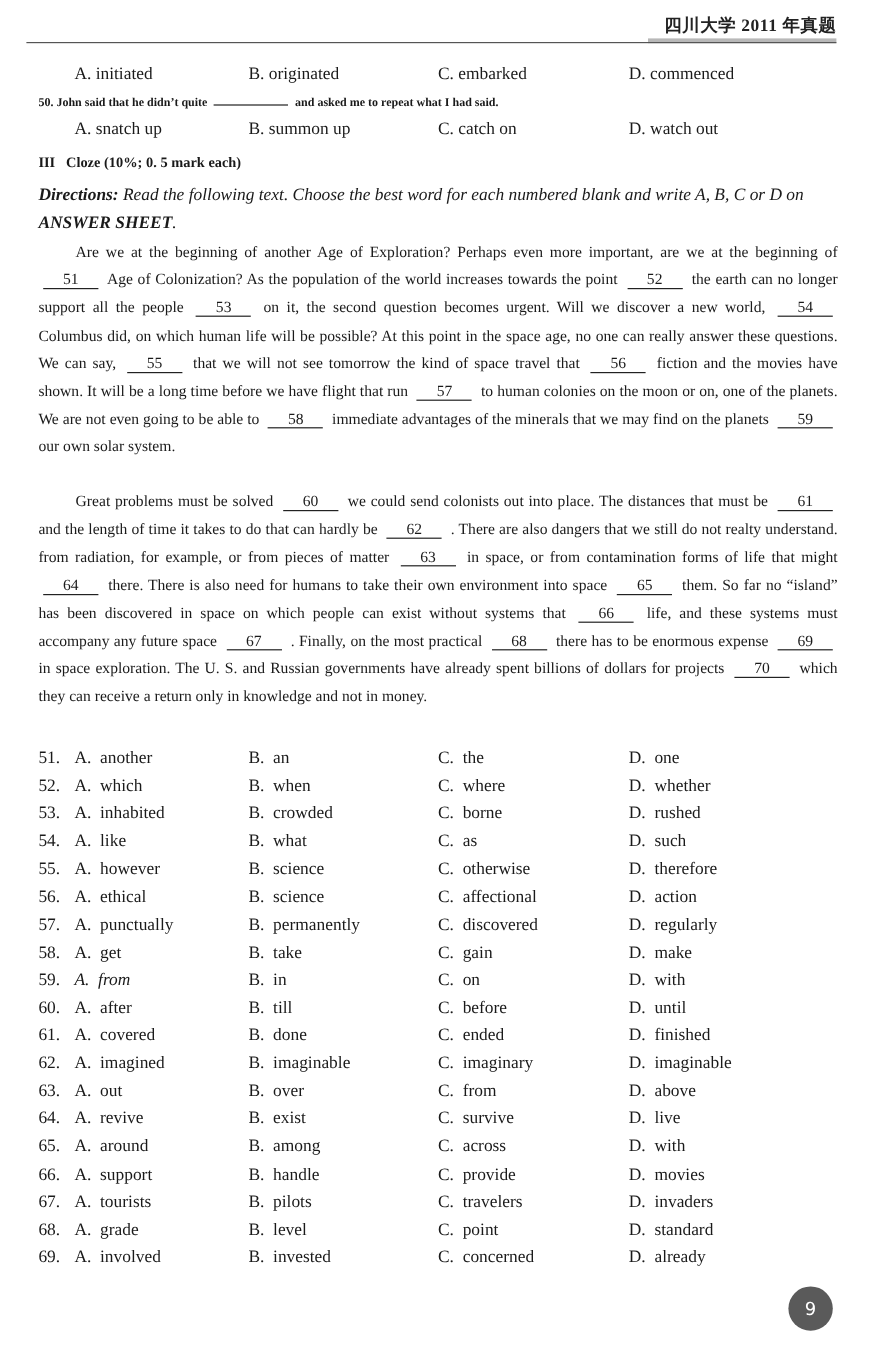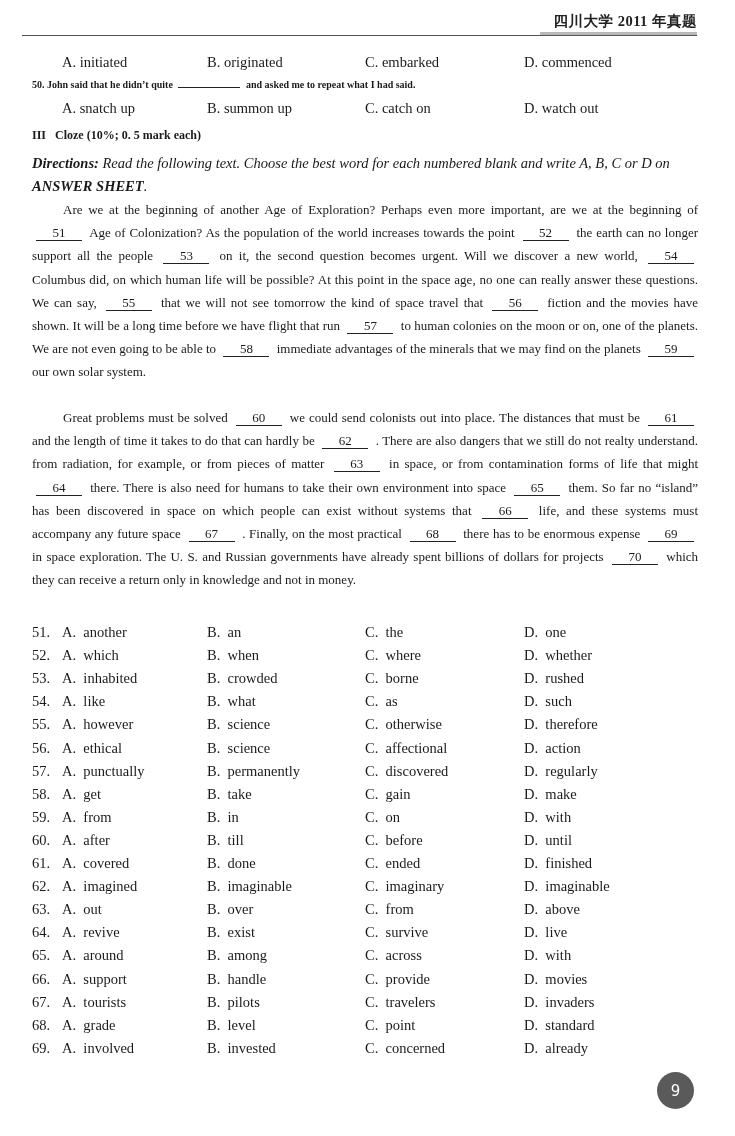--- a/index.html
+++ b/index.html
@@ -130,21 +130,21 @@
     </div>
     <div class="opt-row" style="top: 785.7px;">
       <span class="c-num" style="white-space: pre;">58.</span>
       <span class="c-a" style="white-space: pre;">A.  get</span>
       <span class="c-b" style="white-space: pre;">B.  take</span>
       <span class="c-c" style="white-space: pre;">C.  gain</span>
       <span class="c-d" style="white-space: pre;">D.  make</span>
     </div>
     <div class="opt-row" style="top: 808.8px;">
       <span class="c-num" style="white-space: pre;">59.</span>
-      <span class="c-a" style="white-space: pre;">A.  from</span>
+      <span class="c-a" style="white-space: pre; font-style: italic;">A.  from</span>
       <span class="c-b" style="white-space: pre;">B.  in</span>
       <span class="c-c" style="white-space: pre;">C.  on</span>
       <span class="c-d" style="white-space: pre;">D.  with</span>
     </div>
     <div class="opt-row" style="top: 831.9px; padding-left: 24px;">
       <span class="c-num" style="white-space: pre;">60.</span>
       <span class="c-a" style="white-space: pre;">A.  after</span>
       <span class="c-b" style="white-space: pre;">B.  till</span>
       <span class="c-c" style="white-space: pre;">C.  before</span>
       <span class="c-d" style="white-space: pre;">D.  until</span>

